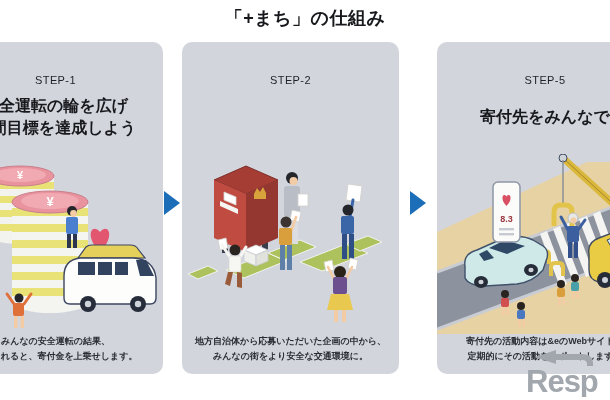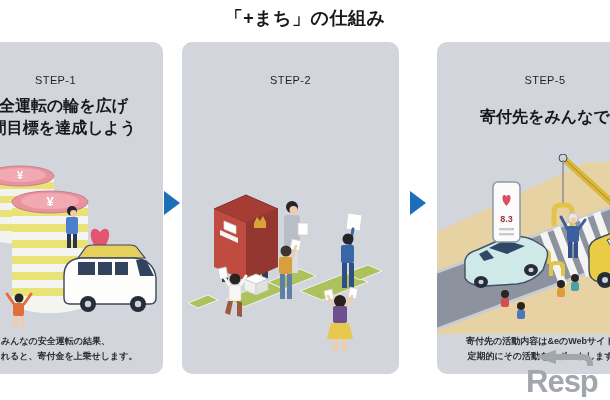--- a/index.html
+++ b/index.html
@@ -210,20 +210,22 @@
           <line x1="164" y1="125" x2="170" y2="113" stroke="#f3cba4" stroke-width="2.6" stroke-linecap="round"></line>
           <circle cx="158" cy="118" r="6" fill="#2a2118"></circle>
           <rect x="151" y="123" width="14" height="17" rx="2" fill="#6b4f8f"></rect>
           <polygon points="149,140 167,140 171,156 145,156" fill="#e8c84f"></polygon>
           <rect x="152" y="156" width="4" height="12" fill="#f3cba4"></rect>
           <rect x="160" y="156" width="4" height="12" fill="#f3cba4"></rect>
         </g>
       </svg>
     </div>
     <div class="card-footer">
+      <span>地方自治体から応募いただいた企画の中から、</span>
+      <span>みんなの街をより安全な交通環境に。</span>
     </div>
   </div>
 
   <div class="next-arrow arrow-2"></div>
 
   <div class="card card-step3">
     <div class="step-label">STEP-5</div>
     <div class="card-heading">
       <span>寄付先をみんなで</span>
       <span></span>

